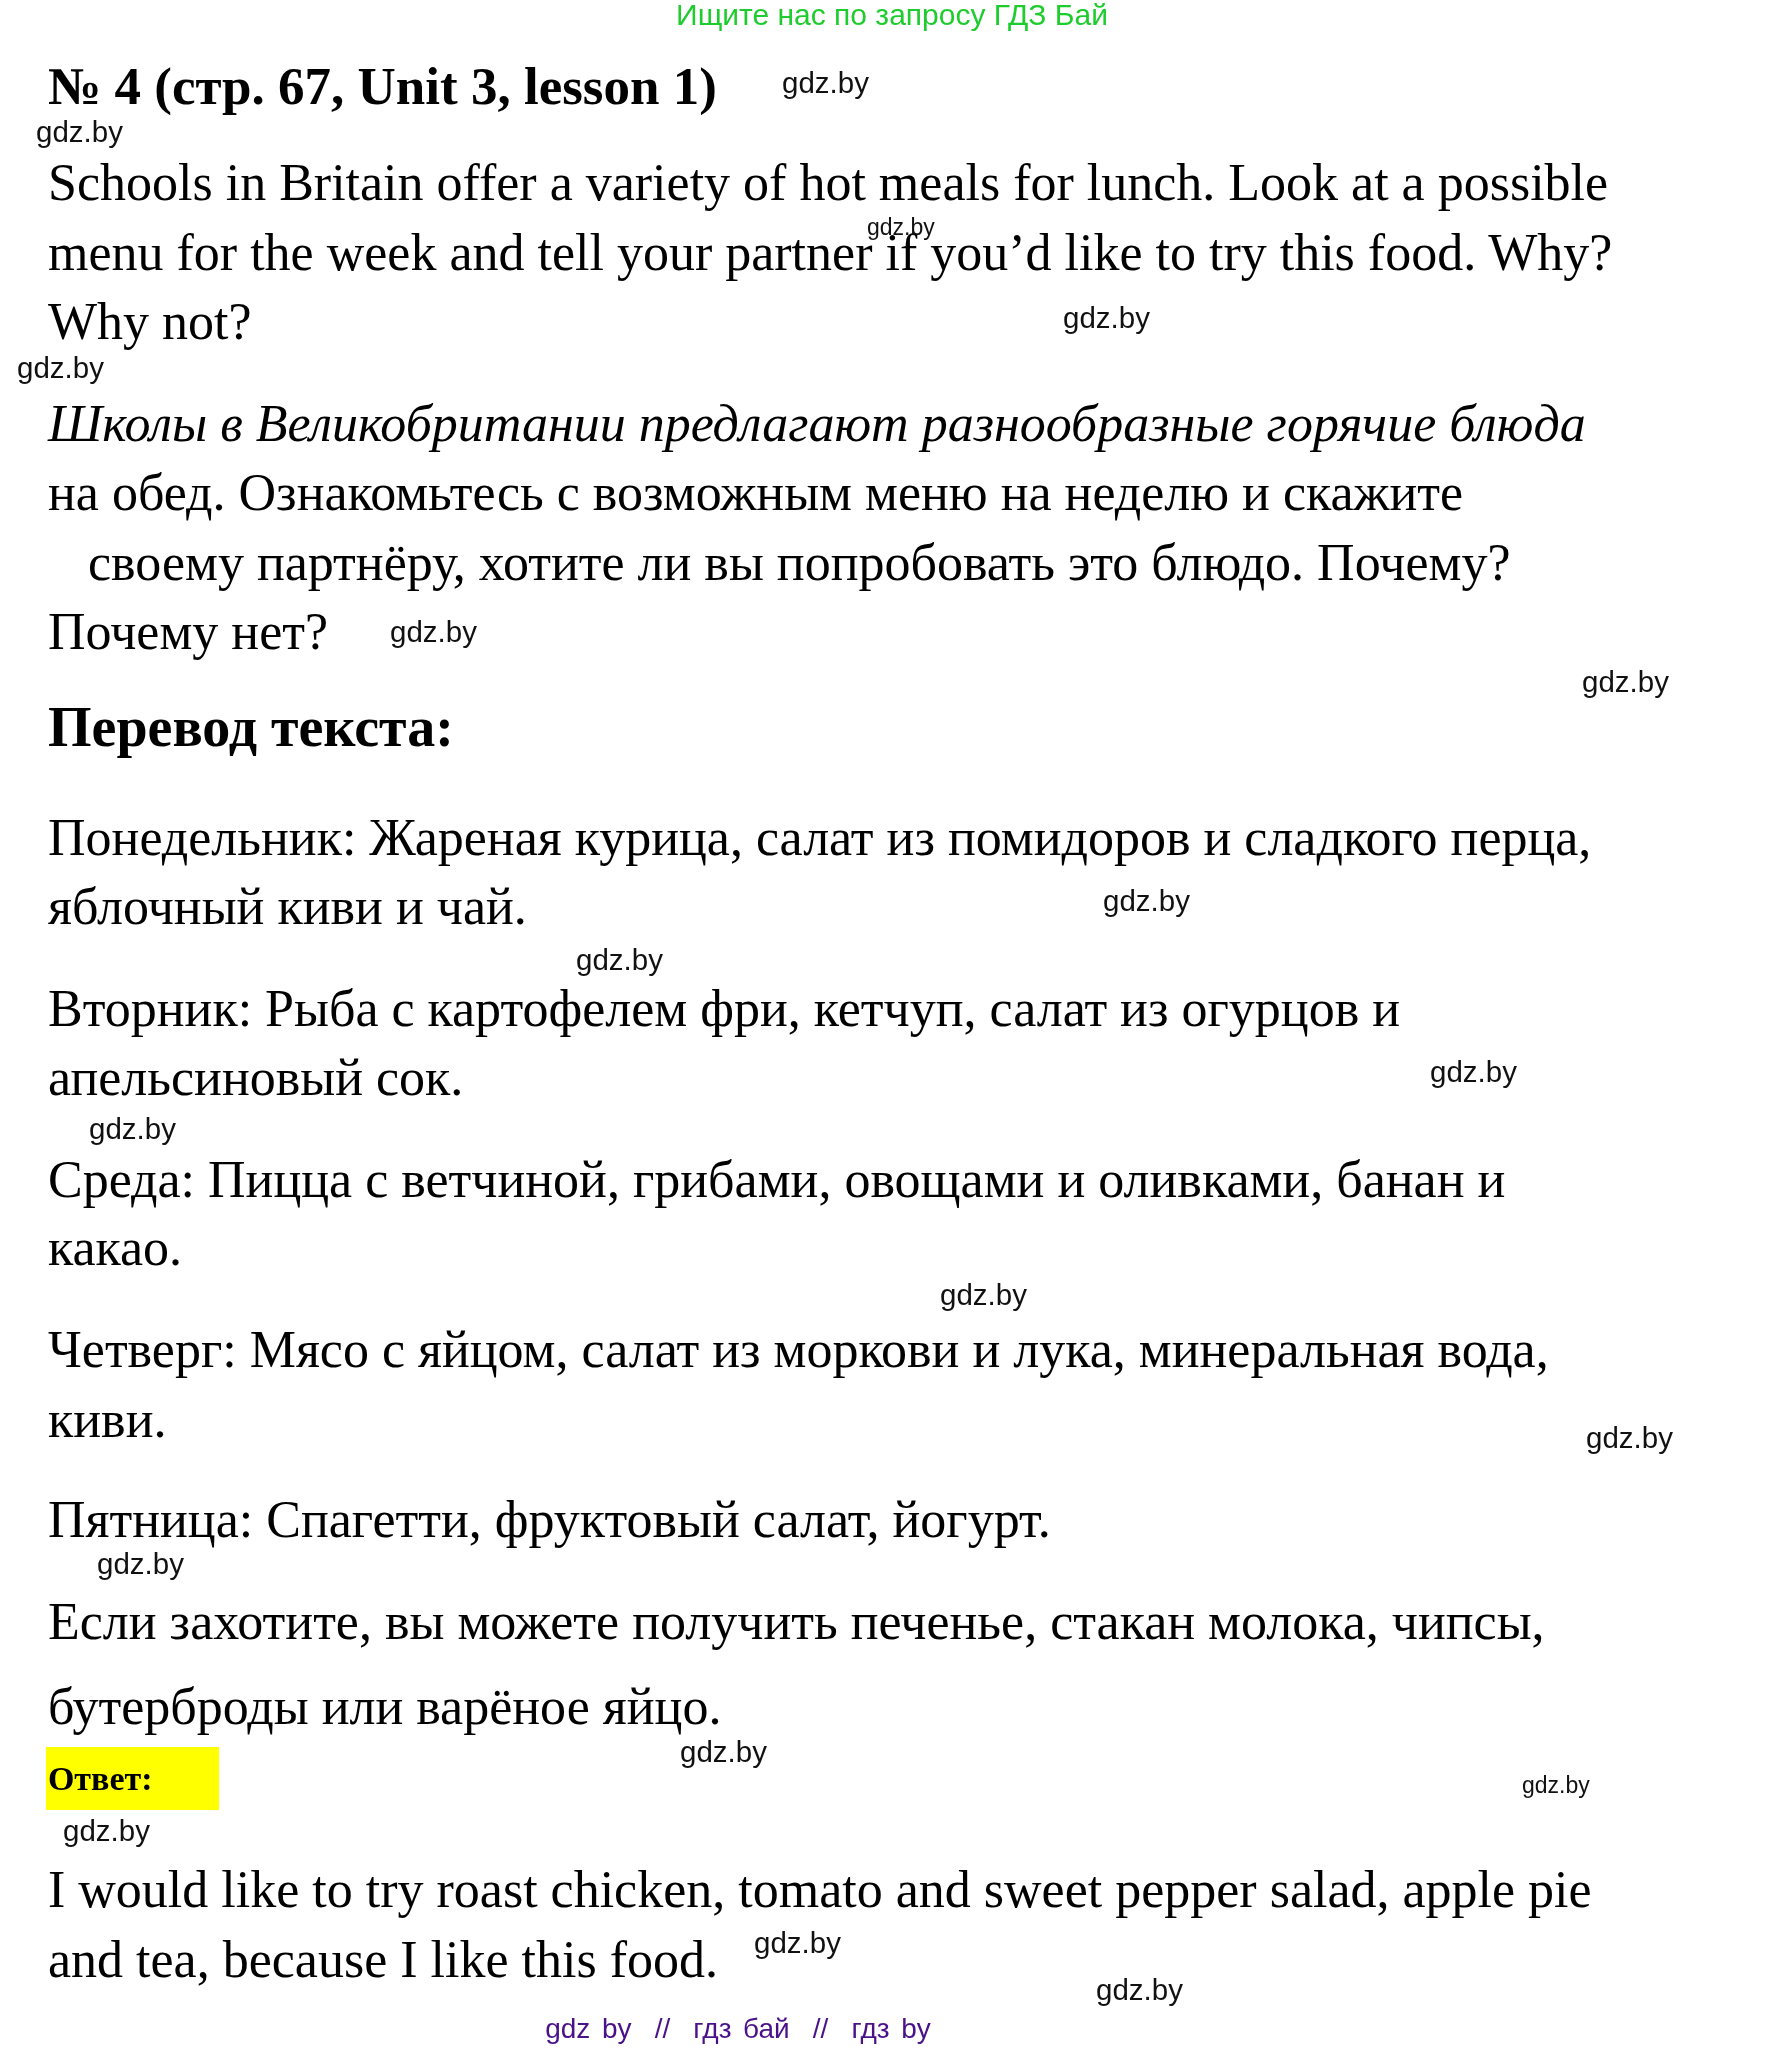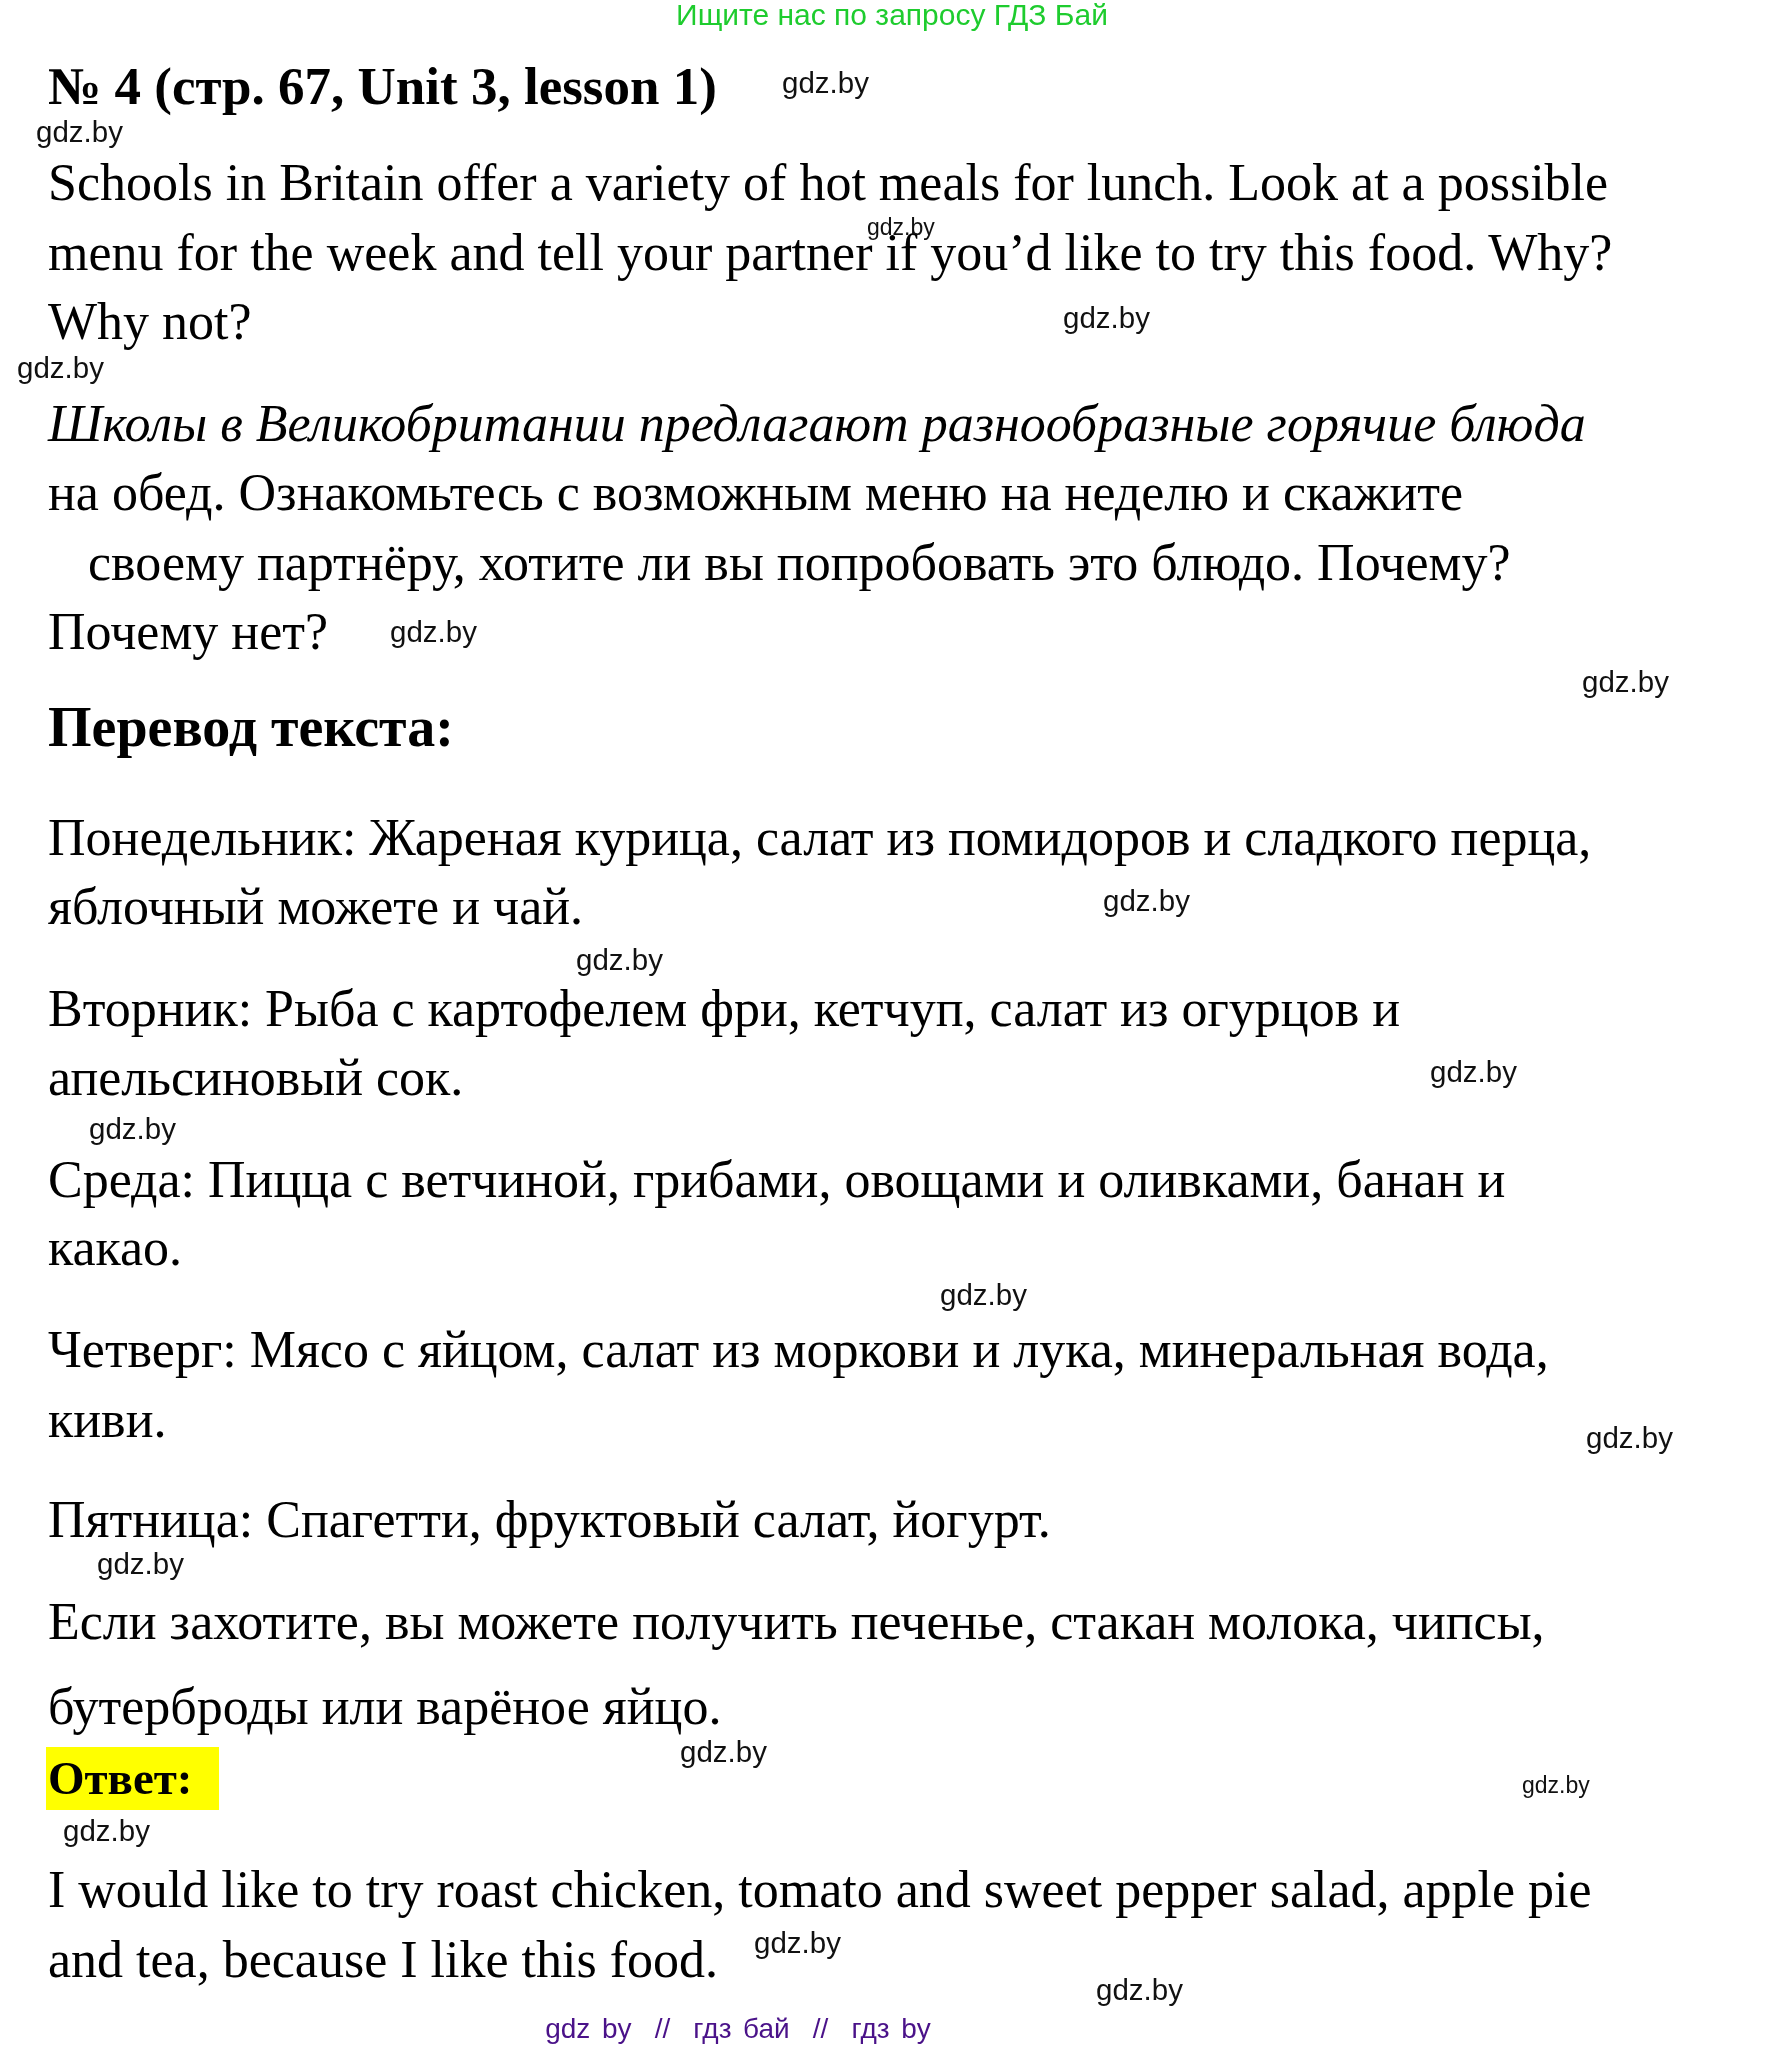--- a/index.html
+++ b/index.html
@@ -42,21 +42,21 @@
     font-weight: bold;
     font-size: 56px;
     line-height: 61px;
     color: #000;
   }
   .answer-label {
     left: 46px; top: 1747px;
     width: 173px; height: 63px;
     font-family: "Liberation Serif", "DejaVu Serif", serif;
     font-weight: bold;
-    font-size: 47px;
+    font-size: 34px;
     line-height: 63px;
     color: #000;
     padding-left: 1.9px;
     box-sizing: border-box;
   }
   .wm {
     font-family: "Liberation Sans", "DejaVu Sans", sans-serif;
     color: #111;
     font-size: 29.5px;
     line-height: 32px;
@@ -88,21 +88,21 @@
   <div class="abs line" style="top:393px;font-style:italic;">Школы в Великобритании предлагают разнообразные горячие блюда</div>
   <div class="abs line" style="top:462px;">на обед. Ознакомьтесь с возможным меню на неделю и скажите</div>
   <div class="abs line" style="top:532px;margin-left:40px;">своему партнёру, хотите ли вы попробовать это блюдо. Почему?</div>
   <div class="abs line" style="top:601px;">Почему нет?</div>
 </div>
 
 <div class="abs heading" style="top:697px;">Перевод текста:</div>
 
 <div>
   <div class="abs line" style="top:807px;">Понедельник: Жареная курица, салат из помидоров и сладкого перца,</div>
-  <div class="abs line" style="top:876px;">яблочный можете и чай.</div>
+  <div class="abs line" style="top:876px;">яблочный киви и чай.</div>
 </div>
 <div>
   <div class="abs line" style="top:978px;">Вторник: Рыба с картофелем фри, кетчуп, салат из огурцов и</div>
   <div class="abs line" style="top:1047px;">апельсиновый сок.</div>
 </div>
 <div>
   <div class="abs line" style="top:1149px;">Среда: Пицца с ветчиной, грибами, овощами и оливками, банан и</div>
   <div class="abs line" style="top:1217px;">какао.</div>
 </div>
 <div>

